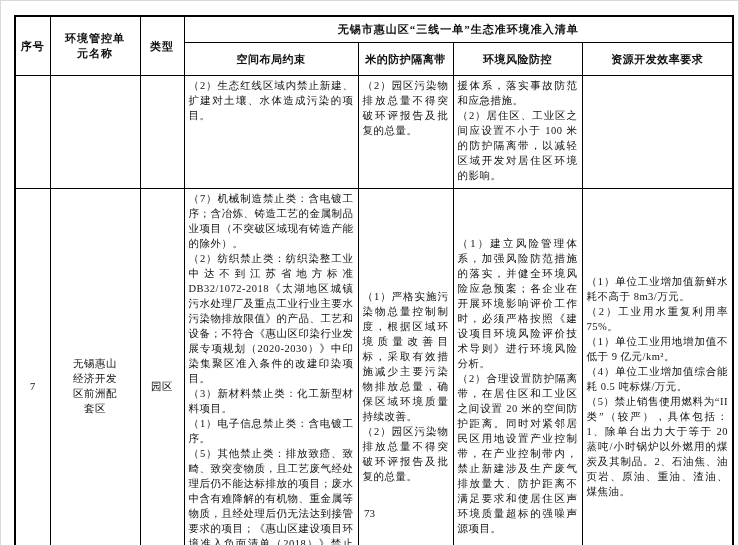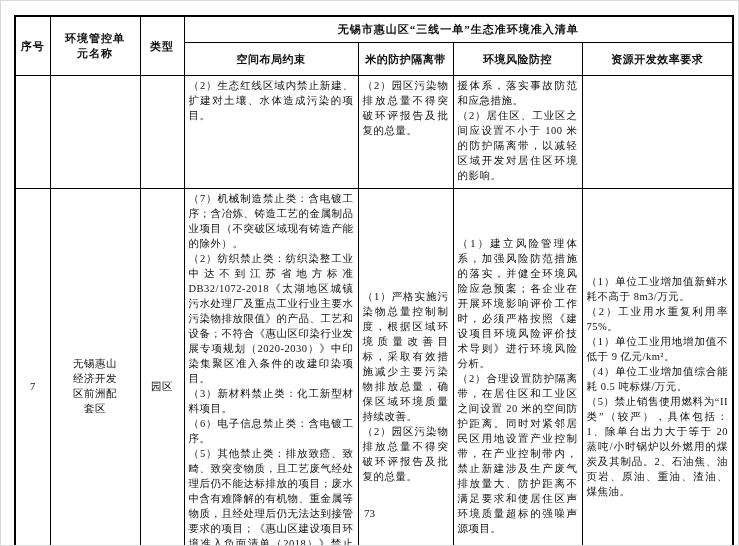--- a/index.html
+++ b/index.html
@@ -121,21 +121,21 @@
       <tr class="row-main">
         <td class="cell-index">7</td>
         <td class="cell-name">
           <div>无锡惠山经济开发区前洲配套区</div>
         </td>
         <td class="cell-type">园区</td>
         <td class="cell-text">
           <p>（7）机械制造禁止类：含电镀工序；含冶炼、铸造工艺的金属制品业项目（不突破区域现有铸造产能的除外）。</p>
           <p>（2）纺织禁止类：纺织染整工业中达不到江苏省地方标准 DB32/1072-2018《太湖地区城镇污水处理厂及重点工业行业主要水污染物排放限值》的产品、工艺和设备；不符合《惠山区印染行业发展专项规划（2020-2030）》中印染集聚区准入条件的改建印染项目。</p>
           <p>（3）新材料禁止类：化工新型材料项目。</p>
-          <p>（6）电子信息禁止类：含电镀工序。</p>
+          <p>（1）电子信息禁止类：含电镀工序。</p>
           <p>（5）其他禁止类：排放致癌、致畸、致突变物质，且工艺废气经处理后仍不能达标排放的项目；废水中含有难降解的有机物、重金属等物质，且经处理后仍无法达到接管要求的项目；《惠山区建设项目环境准入负面清单（2018）》禁止类或淘汰类的项目；其他属于国家和地方产业政策禁止类或淘</p>
         </td>
         <td class="cell-text v-mid">
           <p>（1）严格实施污染物总量控制制度，根据区域环境质量改善目标，采取有效措施减少主要污染物排放总量，确保区域环境质量持续改善。</p>
           <p>（2）园区污染物排放总量不得突破环评报告及批复的总量。</p>
         </td>
         <td class="cell-text">
           <p>（1）建立风险管理体系，加强风险防范措施的落实，并健全环境风险应急预案；各企业在开展环境影响评价工作时，必须严格按照《建设项目环境风险评价技术导则》进行环境风险分析。</p>
           <p>（2）合理设置防护隔离带，在居住区和工业区之间设置 20 米的空间防护距离。同时对紧邻居民区用地设置产业控制带，在产业控制带内，禁止新建涉及生产废气排放量大、防护距离不满足要求和使居住区声环境质量超标的强噪声源项目。</p>
         </td>

